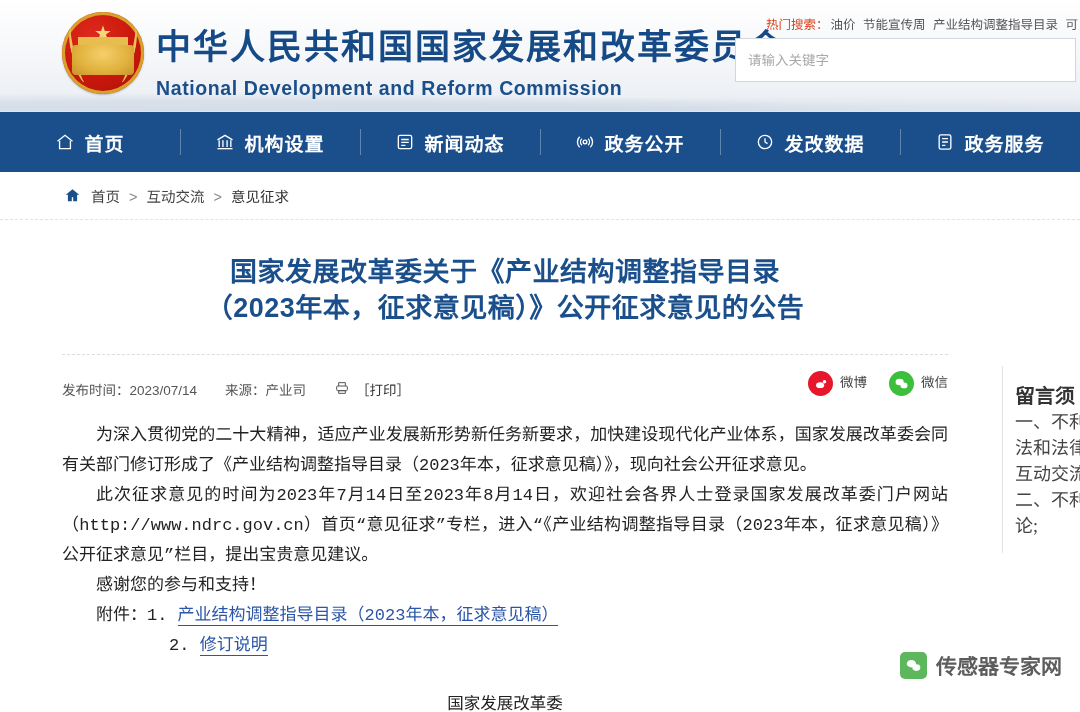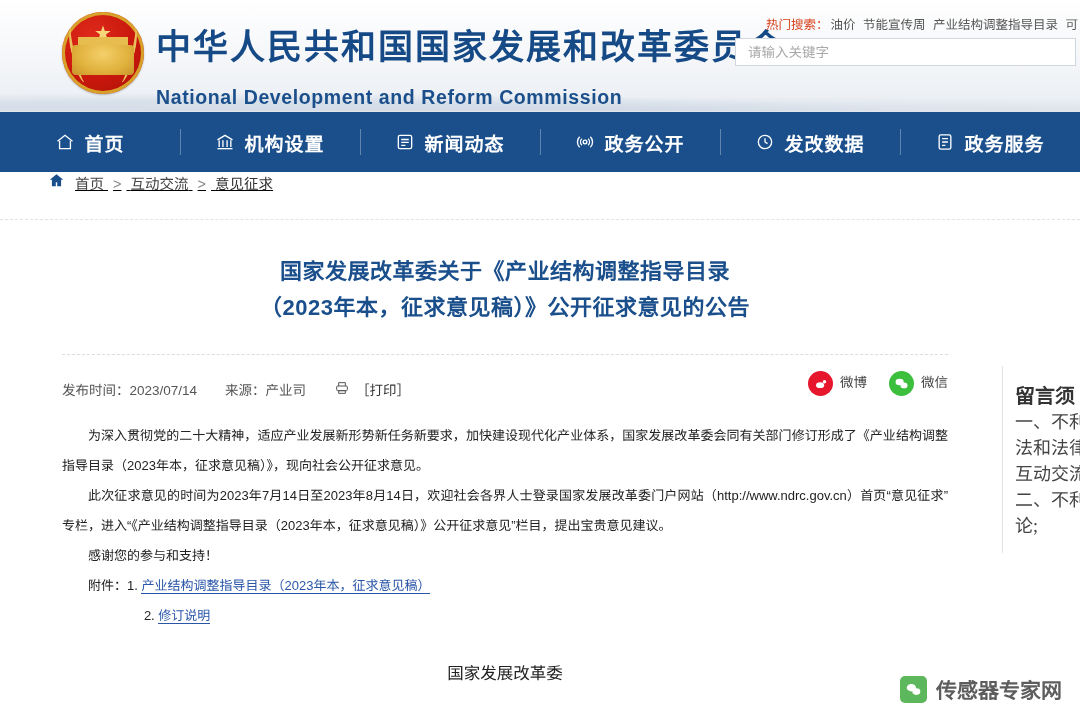--- a/index.html
+++ b/index.html
@@ -53,36 +53,36 @@
   .site-title {
     position: absolute; left: 156px; top: 18px;
     color: #15427c;
   }
   .site-title .cn {
     font-size: 35px; font-weight: bold; letter-spacing: 2px;
     font-family: "Liberation Serif","DejaVu Serif",serif;
     color: #164a86; white-space: nowrap;
   }
   .site-title .en {
-    margin-top: 17px;
+    margin-top: 8px;
     font-size: 19.5px; font-weight: bold; letter-spacing: .6px;
     color: #1a4f8c; white-space: nowrap;
     font-family: "Liberation Sans","DejaVu Sans",sans-serif;
   }
 
   .hot-row {
     position: absolute; right: 0; top: 14px; left: 766px;
     font-size: 12.5px; color: #555; white-space: nowrap;
     overflow: hidden;
   }
   .hot-row .hot-label { color: #d8431f; }
   .hot-row a { color: #555; text-decoration: none; margin: 0 2px; }
 
   .search-box {
-    position: absolute; left: 735px; top: 38px; right: 4px; height: 28px;
+    position: absolute; left: 735px; top: 38px; right: 4px; height: 44px;
     background: #fff; border: 1px solid #cfd6de;
   }
   .search-box input {
     width: 100%; height: 100%; border: 0; outline: none;
     padding: 0 12px; font-size: 13.5px; color: #333;
     background: transparent;
     font-family: "Liberation Sans","DejaVu Sans",sans-serif;
   }
   .search-box input::placeholder { color: #a9a9a9; }
 
@@ -100,24 +100,23 @@
     letter-spacing: 1px;
   }
   .nav-item + .nav-item::before {
     content: ""; position: absolute; left: 0; top: 17px;
     width: 1px; height: 26px; background: rgba(255,255,255,.3);
   }
   .nav-item svg { display:block; }
 
   
   .crumb-wrap {
-    height: 48px; display: flex; 
-    padding-left: 48px; border-bottom: 1px dashed #e3e3e3;
+    height: 48px; display: flex; align-items: center;
+    padding-left: 64px; border-bottom: 1px dashed #e3e3e3;
     background: #fff;
-    text-decoration: underline;
   }
   .crumb-home-icon { margin-right: 10px; display: flex; }
   .crumb {
     font-size: 14.5px; color: #444;
   }
   .crumb a { color: #444; text-decoration: none; }
   .crumb .sep { margin: 0 5px; color: #888; }
   .crumb .cur { color: #333; }
 
   
@@ -126,21 +125,21 @@
     padding: 0;
     height: calc(712px - 112px - 60px - 48px);
   }
   .article {
     width: 1010px;
     padding: 0 62px 0 62px;
   }
   .title {
     text-align: center;
     color: #1a4f8c;
-    font-size: 22px; font-weight: bold;
+    font-size: 27px; font-weight: bold;
     line-height: 36px;
     padding: 34px 60px 0 60px;
     letter-spacing: .5px;
   }
   .title-rule {
     margin: 28px 0 0 0;
     border: 0; border-top: 1px dashed #dcdcdc;
     width: 100%;
   }
   .meta {
@@ -158,22 +157,22 @@
   .share .s { display: flex; align-items: flex-start; gap: 7px; font-size: 13.5px; color: #444; cursor: pointer;}
   .dot {
     width: 25px; height: 25px; border-radius: 50%;
     display: flex; align-items: center; justify-content: center;
     color: #fff; font-size: 13px;
   }
   .dot.weibo { background: #e6162d; }
   .dot.weixin { background: #3cbf3c; }
 
   .body-text {
-    font-size: 13px; color: #222; line-height: 30px;
-    font-family: Liberation Sans, sans-serif;
+    font-size: 17px; color: #222; line-height: 30px;
+    font-family: Liberation Mono, monospace;
     text-align: justify;
   }
   .body-text p { margin: 0; text-indent: 2em; }
   .body-text p.noindent { text-indent: 0; }
   .attach-line { text-indent: 0; padding-left: 0; }
   .attach-label { }
   .att-link { color: #2a56a8; text-decoration: none; }
   .att-link.u { border-bottom: 1px solid #2a56a8; }
   .att-indent { display: inline-block; width: 4.3em; }
   .sign {
@@ -189,21 +188,21 @@
     width: 78px; padding: 14px 0 14px 12px;
     border-left: 1px solid #e2e2e2;
     font-family: "Liberation Serif","DejaVu Serif",serif;
     color: #333;
   }
   .side-panel .sp-title { font-size: 20px; font-weight: bold; }
   .side-panel .sp-line { font-size: 18px; line-height: 26px; color: #444; white-space: nowrap; }
 
   
   .watermark {
-    position: absolute; right: 18px; bottom: 8px;
+    position: absolute; right: 18px; bottom: 32px;
     display: flex; align-items: center; gap: 9px;
     color: #3a3a3a; font-size: 21px; font-weight: bold;
     font-family: "Liberation Serif","DejaVu Serif",serif;
     opacity: .82;
   }
   .wm-logo {
     width: 27px; height: 27px; border-radius: 5px;
     background: #3aa93a;
     display: flex; align-items: center; justify-content: center;
   }

